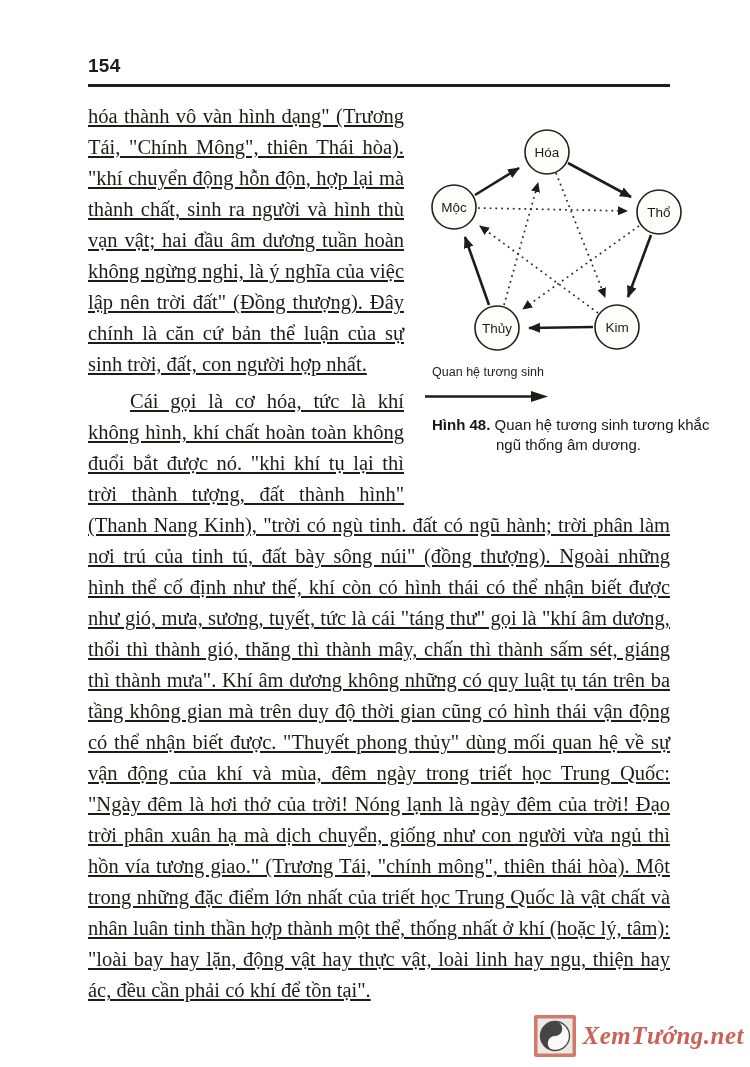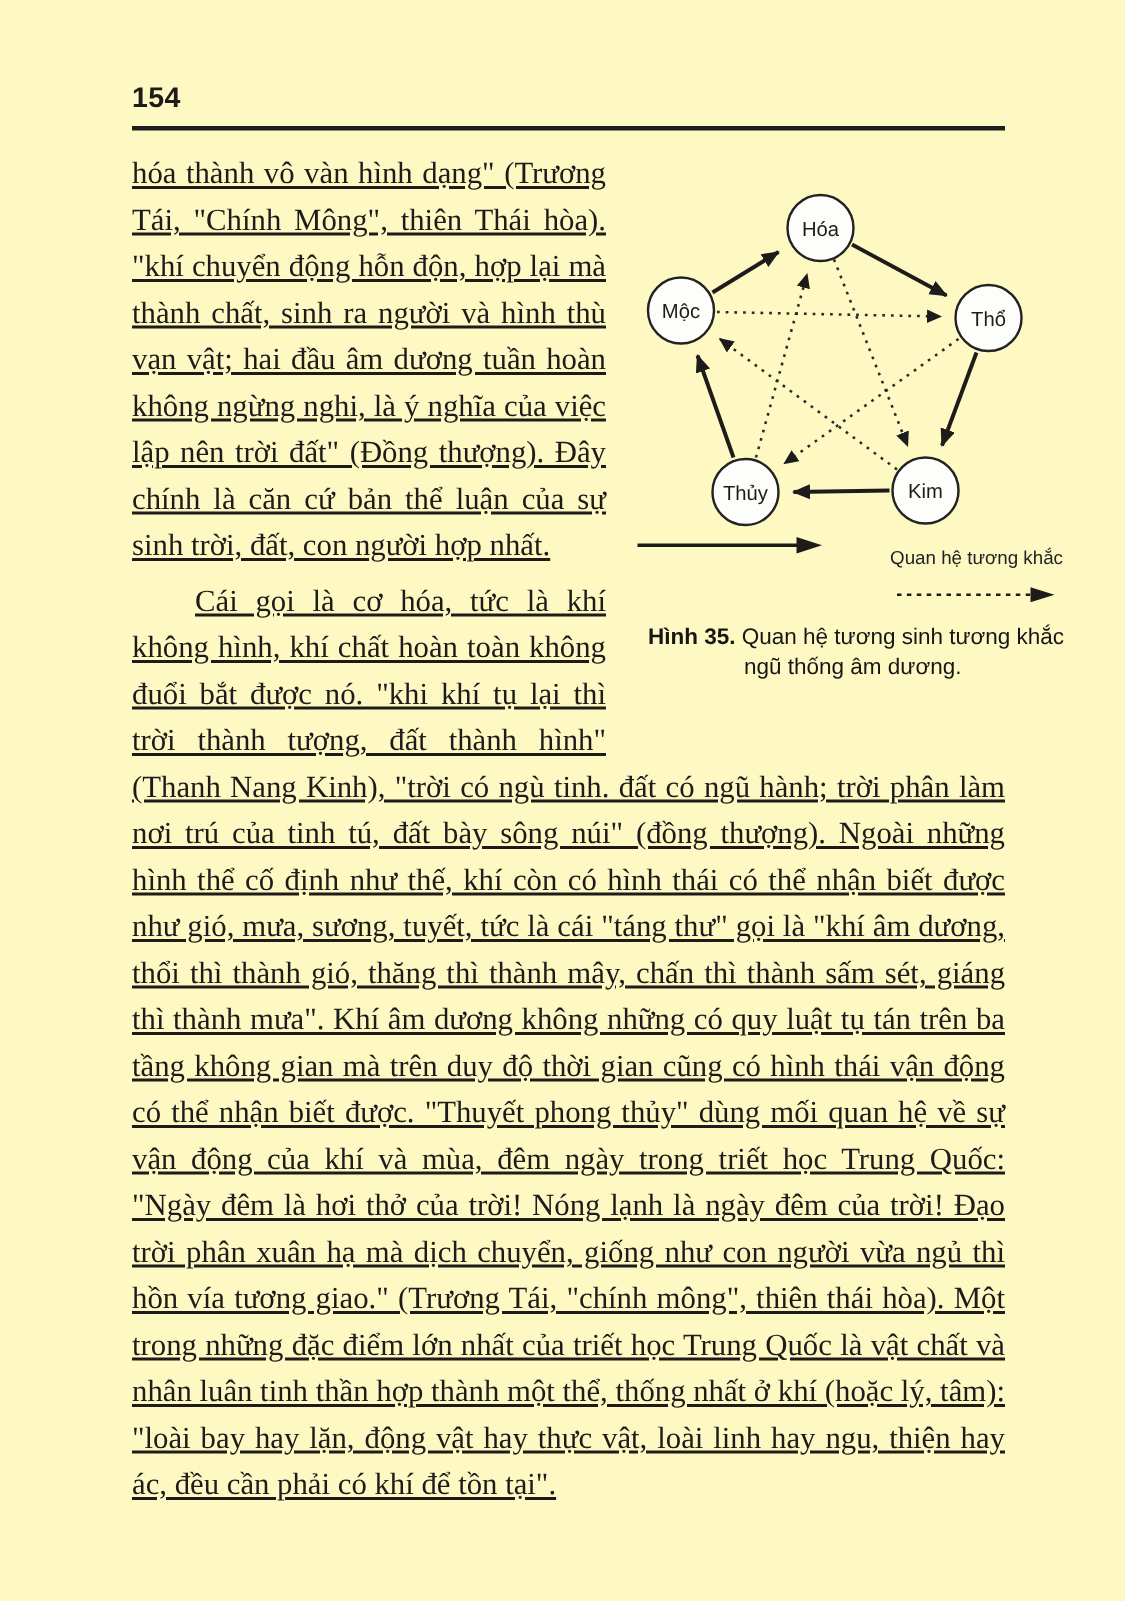--- a/index.html
+++ b/index.html
@@ -1,18 +1,18 @@
 <!DOCTYPE html>
 <html><head>
 <meta charset="utf-8">
 <style>
   html,body { margin:0; padding:0; background:#e9e9e9; }
   .page {
     position:relative; width:750px; height:1067px; margin:0 auto;
-    background:#fef9c3; overflow:hidden;
+    background:#ffffff; overflow:hidden;
     font-family:"Liberation Serif", serif; color:#1d1c1a;
   }
   .inner { padding:55px 80px 0 88px; }
 
   
   .hd {
     display:flex; align-items:baseline; gap:27px;
     font-family:"Liberation Sans", sans-serif; font-weight:bold;
     font-size:19px; letter-spacing:0.3px;
     border-bottom:3.5px solid #1e1e1e; padding-bottom:7px;
@@ -105,36 +105,43 @@
             <text x="125" y="54">Hóa</text>
             <text x="32" y="109">Mộc</text>
             <text x="237" y="114">Thổ</text>
             <text x="75" y="230">Thủy</text>
             <text x="195" y="229">Kim</text>
           </g>
         </svg>
 
         <div class="legend">
           <div class="leg">
+            <div class="lbl">Quan hệ tương sinh</div>
             <svg width="128" height="13">
               <line class="ln" x1="1" y1="6.5" x2="108" y2="6.5" stroke-width="2.4"></line>
               <path class="tri" d="M107,1 L124,6.5 L107,12 Z"></path>
             </svg>
           </div>
-          <div class="leg">
-            <div class="lbl">Quan hệ tương khắc</div>
-            <svg width="118" height="13">
-              <line class="ln" x1="6" y1="6.5" x2="96" y2="6.5" stroke-width="1.8" stroke-dasharray="3 3.6"></line>
-              <path class="tri" d="M95,1.5 L111,6.5 L95,11.5 Z"></path>
-            </svg>
-          </div>
         </div>
 
-        <figcaption><b>Hình 35.</b> <span>Quan hệ tương sinh tương khắc ngũ thống âm dương.</span></figcaption>
+        <figcaption><b>Hình 48.</b> <span>Quan hệ tương sinh tương khắc ngũ thống âm dương.</span></figcaption>
       </figure>
 
       <p class="p1">hóa thành vô vàn hình dạng" (Trương Tái, "Chính Mông", thiên Thái hòa). "khí chuyển động hỗn độn, hợp lại mà thành chất, sinh ra người và hình thù vạn vật; hai đầu âm dương tuần hoàn không ngừng nghi, là ý nghĩa của việc lập nên trời đất" (Đồng thượng). Đây chính là căn cứ bản thể luận của sự sinh trời, đất, con người hợp nhất.</p>
       <p class="p2">Cái gọi là cơ hóa, tức là khí không hình, khí chất hoàn toàn không đuổi bắt được nó. "khi khí tụ lại thì trời thành tượng, đất thành hình" (Thanh Nang Kinh), "trời có ngù tinh. đất có ngũ hành; trời phân làm nơi trú của tinh tú, đất bày sông núi" (đồng thượng). Ngoài những hình thể cố định như thế, khí còn có hình thái có thể nhận biết được như gió, mưa, sương, tuyết, tức là cái "táng thư" gọi là "khí âm dương, thổi thì thành gió, thăng thì thành mây, chấn thì thành sấm sét, giáng thì thành mưa". Khí âm dương không những có quy luật tụ tán trên ba tầng không gian mà trên duy độ thời gian cũng có hình thái vận động có thể nhận biết được. "Thuyết phong thủy" dùng mối quan hệ về sự vận động của khí và mùa, đêm ngày trong triết học Trung Quốc: "Ngày đêm là hơi thở của trời! Nóng lạnh là ngày đêm của trời! Đạo trời phân xuân hạ mà dịch chuyển, giống như con người vừa ngủ thì hồn vía tương giao." (Trương Tái, "chính mông", thiên thái hòa). Một trong những đặc điểm lớn nhất của triết học Trung Quốc là vật chất và nhân luân tinh thần hợp thành một thể, thống nhất ở khí (hoặc lý, tâm): "loài bay hay lặn, động vật hay thực vật, loài linh hay ngu, thiện hay ác, đều cần phải có khí để tồn tại".</p>
 
     </div>
   </div>
 
+  <div class="watermark">
+    <span class="wm-icon">
+      <svg width="42" height="42" viewBox="0 0 42 42">
+        <rect x="0" y="0" width="42" height="42" rx="2" fill="#d0796c"></rect>
+        <rect x="3.5" y="3.5" width="35" height="35" fill="#ece9e4"></rect>
+        <circle cx="21" cy="21" r="14.5" fill="#fbfbfa" stroke="#4a4a4a" stroke-width="1.3"></circle>
+        <path d="M21,6.5 A14.5,14.5 0 0,0 21,35.5 A7.25,7.25 0 0,1 21,21 A7.25,7.25 0 0,0 21,6.5 Z" fill="#454545"></path>
+        <circle cx="21" cy="13.75" r="2.3" fill="#454545"></circle>
+        <circle cx="21" cy="28.25" r="2.3" fill="#fbfbfa"></circle>
+      </svg>
+    </span>
+    <span class="wm-text">XemTướng.net</span>
+  </div>
 </div>
 
 </body></html>

